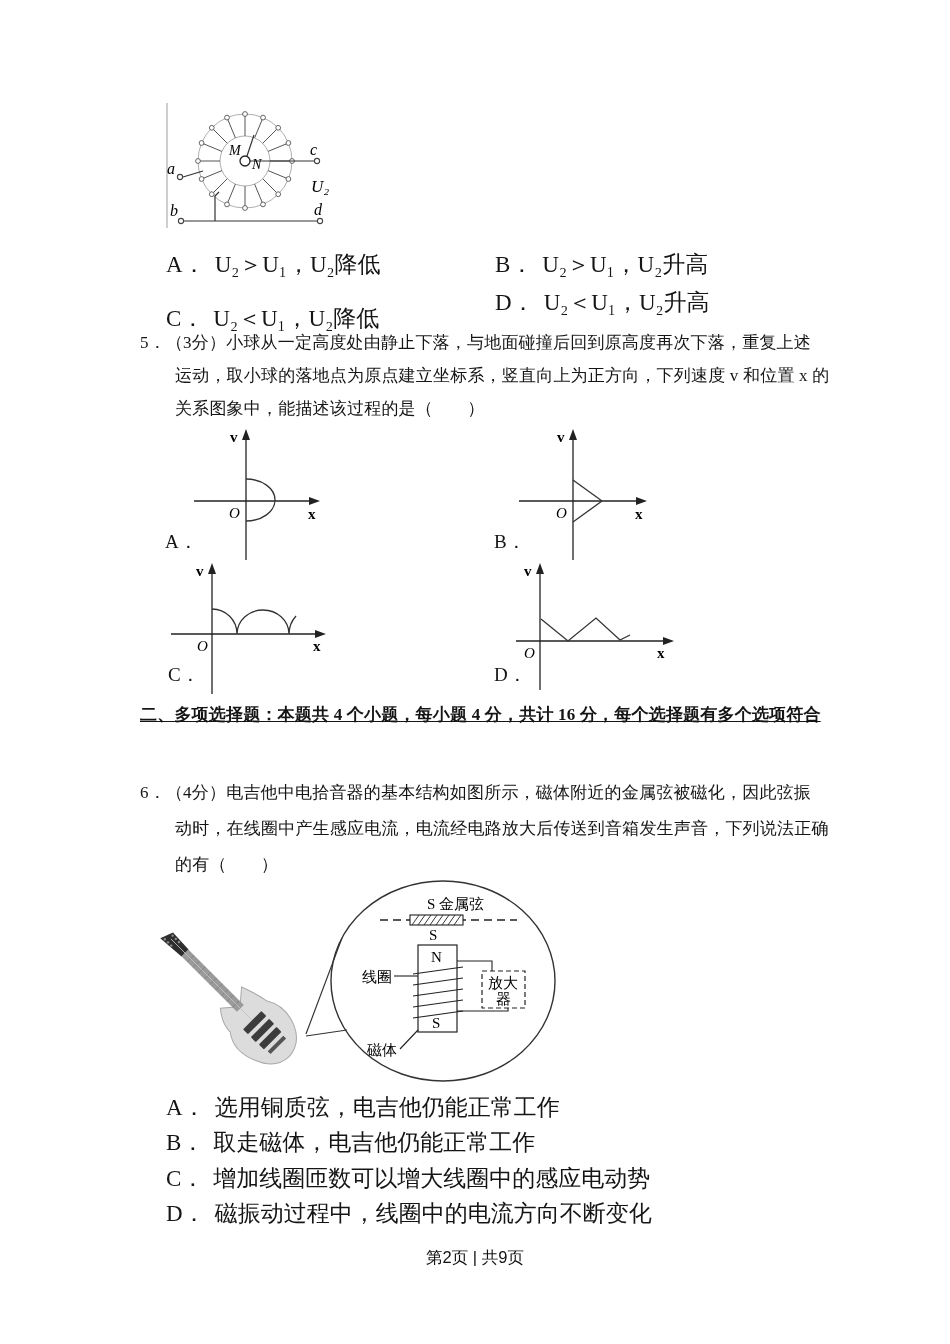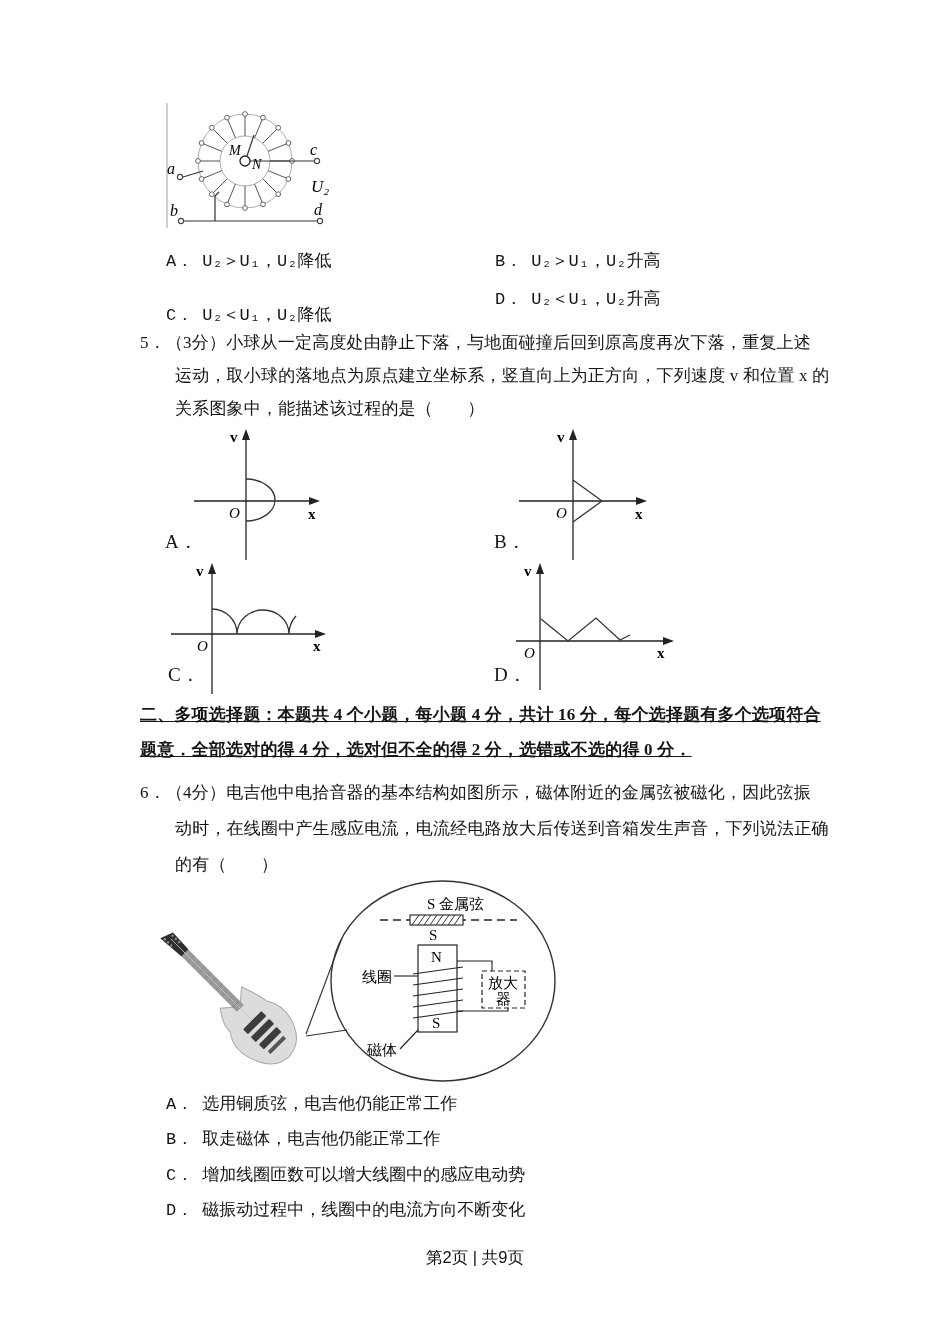--- a/index.html
+++ b/index.html
@@ -1,20 +1,20 @@
 <!DOCTYPE html>
 <html><head>
 <meta charset="utf-8">
 <style>
   html,body{margin:0;padding:0;background:#fff;}
   .page{position:relative;width:950px;height:1344px;background:#ffffff;
         font-family:"Liberation Serif","DejaVu Serif",serif;color:#151515;overflow:hidden;}
   .tline{position:absolute;font-size:17px;line-height:27px;white-space:nowrap;letter-spacing:0.2px;text-align:right;}
   .bold{font-weight:bold;text-decoration:underline;}
-  .opt{position:absolute;font-size:17px;white-space:nowrap;font-family:Liberation Mono, monospace;}
+  .opt{position:absolute;font-size:23px;white-space:nowrap;}
   .opt .olbl{margin-right:9px;}
   .glabel{position:absolute;font-size:19px;}
   .figsvg{position:absolute;}
   .footer{position:absolute;top:1247px;left:0;width:950px;text-align:center;
           font-size:16.5px;font-family:"Liberation Sans","DejaVu Sans",sans-serif;color:#111;}
   svg text{font-family:"Liberation Serif","DejaVu Serif",serif;}
   .axlbl{font-weight:bold;font-size:15px;}
   .origin{font-style:italic;font-size:15px;}
 </style>
 </head>
@@ -155,21 +155,20 @@
     <polygon points="30,5 26,16 34,16" fill="#222"></polygon>
     <polygon points="164,83 153,79 153,87" fill="#222"></polygon>
     <polyline points="31,61 58,83 86,60 110,82 120,77" stroke="#333" stroke-width="1.3" fill="none"></polyline>
     <text class="axlbl" x="14" y="18">v</text>
     <text class="axlbl" x="147" y="100">x</text>
     <text class="origin" x="14" y="100">O</text>
   </svg>
   <div class="glabel" style="left:494px;top:662px">D．</div>
 
   <div class="tline bold" style="left:140px;top:701px">二、多项选择题：本题共 4 个小题，每小题 4 分，共计 16 分，每个选择题有多个选项符合</div>
-  <div class="tline bold" style="left:140px;top:736px">题意．全部选对的得 4 分，选对但不全的得 2 分，选错或不选的得 0 分．</div>
 
   <div class="tline" style="left:140px;top:779px">6．（4分）电吉他中电拾音器的基本结构如图所示，磁体附近的金属弦被磁化，因此弦振</div>
   <div class="tline" style="left:175px;top:815px">动时，在线圈中产生感应电流，电流经电路放大后传送到音箱发生声音，下列说法正确</div>
   <div class="tline" style="left:175px;top:851px">的有（　　）</div>
 
   <svg class="figsvg" style="left:160px;top:878px" width="430" height="212" viewBox="0 0 430 212">
 
     <ellipse cx="283" cy="103" rx="112" ry="100" fill="none" stroke="#333" stroke-width="1.4"></ellipse>
     <g stroke="#333" stroke-width="1.2">
       <line x1="146" y1="156" x2="182" y2="60"></line>

